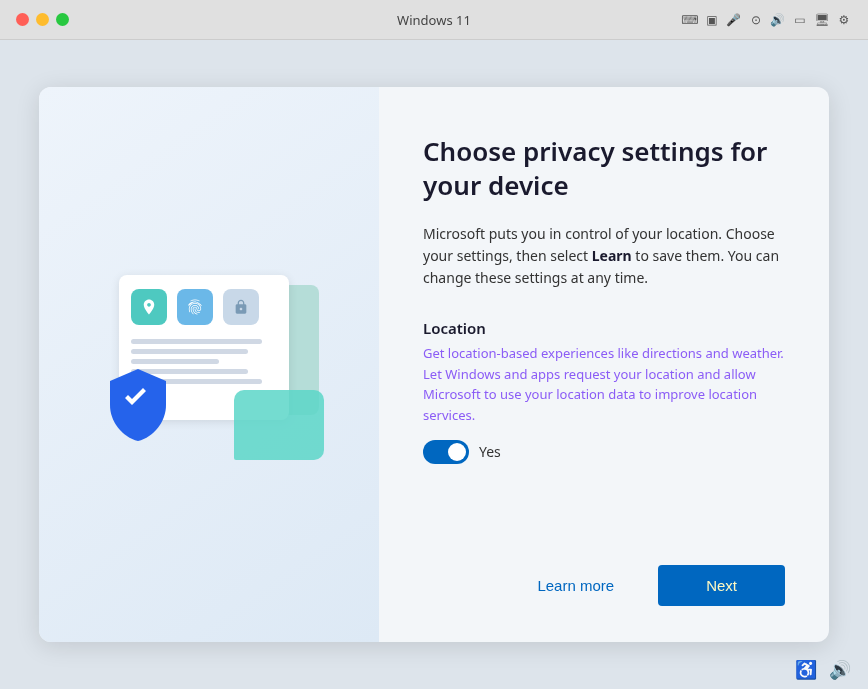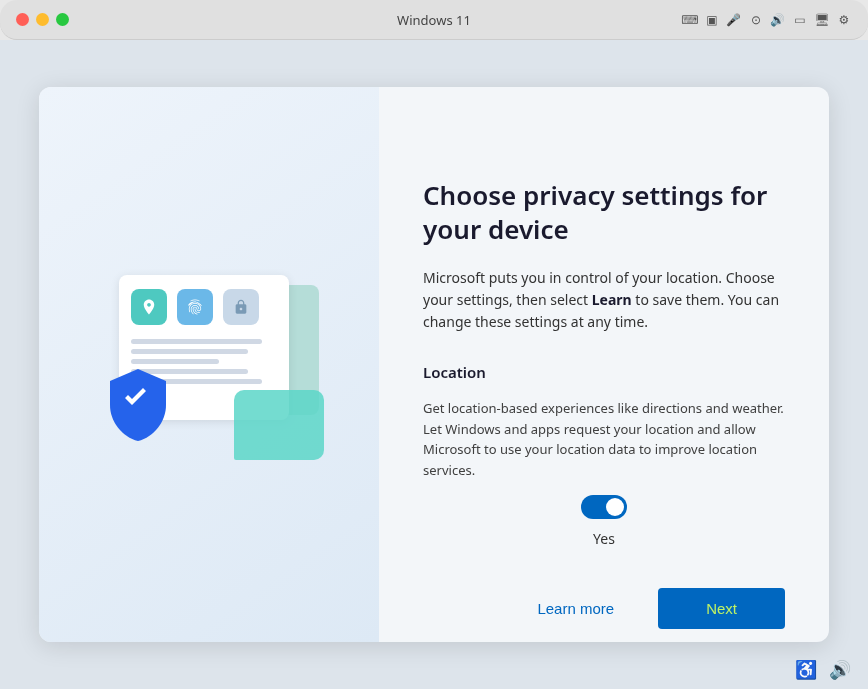--- a/index.html
+++ b/index.html
@@ -16,21 +16,20 @@
     
     .titlebar {
       width: 100%;
       height: 40px;
       background: #e0e0e0;
       display: flex;
       align-items: center;
       justify-content: space-between;
       padding: 0 16px;
       border-bottom: 1px solid #ccc;
-      border-radius: 17px;
     }
 
     .titlebar-controls {
       display: flex;
       gap: 7px;
       align-items: center;
     }
 
     .titlebar-btn {
       width: 13px;
@@ -198,21 +197,20 @@
       flex-direction: column;
       overflow-y: auto;
     }
 
     .page-title {
       font-size: 26px;
       font-weight: 600;
       color: #1a1a2e;
       line-height: 1.3;
       margin-bottom: 20px;
-      margin-top: 44px;
     }
 
     .intro-text {
       font-size: 14px;
       color: #333;
       line-height: 1.6;
       margin-bottom: 28px;
     }
 
     .intro-text strong {
@@ -221,35 +219,34 @@
     }
 
     .setting-section {
       margin-bottom: 20px;
     }
 
     .setting-title {
       font-size: 15px;
       font-weight: 600;
       color: #1a1a2e;
-      margin-bottom: 16px;
+      margin-bottom: 5px;
     }
 
     .setting-desc {
       font-size: 13px;
-      color: #404040;
+      color: #8b5cf6;
       line-height: 1.6;
       margin-bottom: 14px;
     }
 
     .toggle-row {
       display: flex;
       align-items: center;
       gap: 10px;
-      flex-direction: column;
     }
 
     .toggle-switch {
       width: 46px;
       height: 24px;
       background: #0067c0;
       border-radius: 12px;
       position: relative;
       cursor: pointer;
       flex-shrink: 0;
@@ -287,21 +284,21 @@
       font-size: 15px;
       font-weight: 500;
       cursor: pointer;
       border-radius: 4px;
     }
 
     .btn-next {
       padding: 12px 48px;
       background: #0067c0;
       border: none;
-      color: #bef264;
+      color: #fef9c3;
       font-size: 15px;
       font-weight: 500;
       cursor: pointer;
       border-radius: 4px;
     }
 
     
     .bottom-bar {
       position: absolute;
       bottom: 8px;

